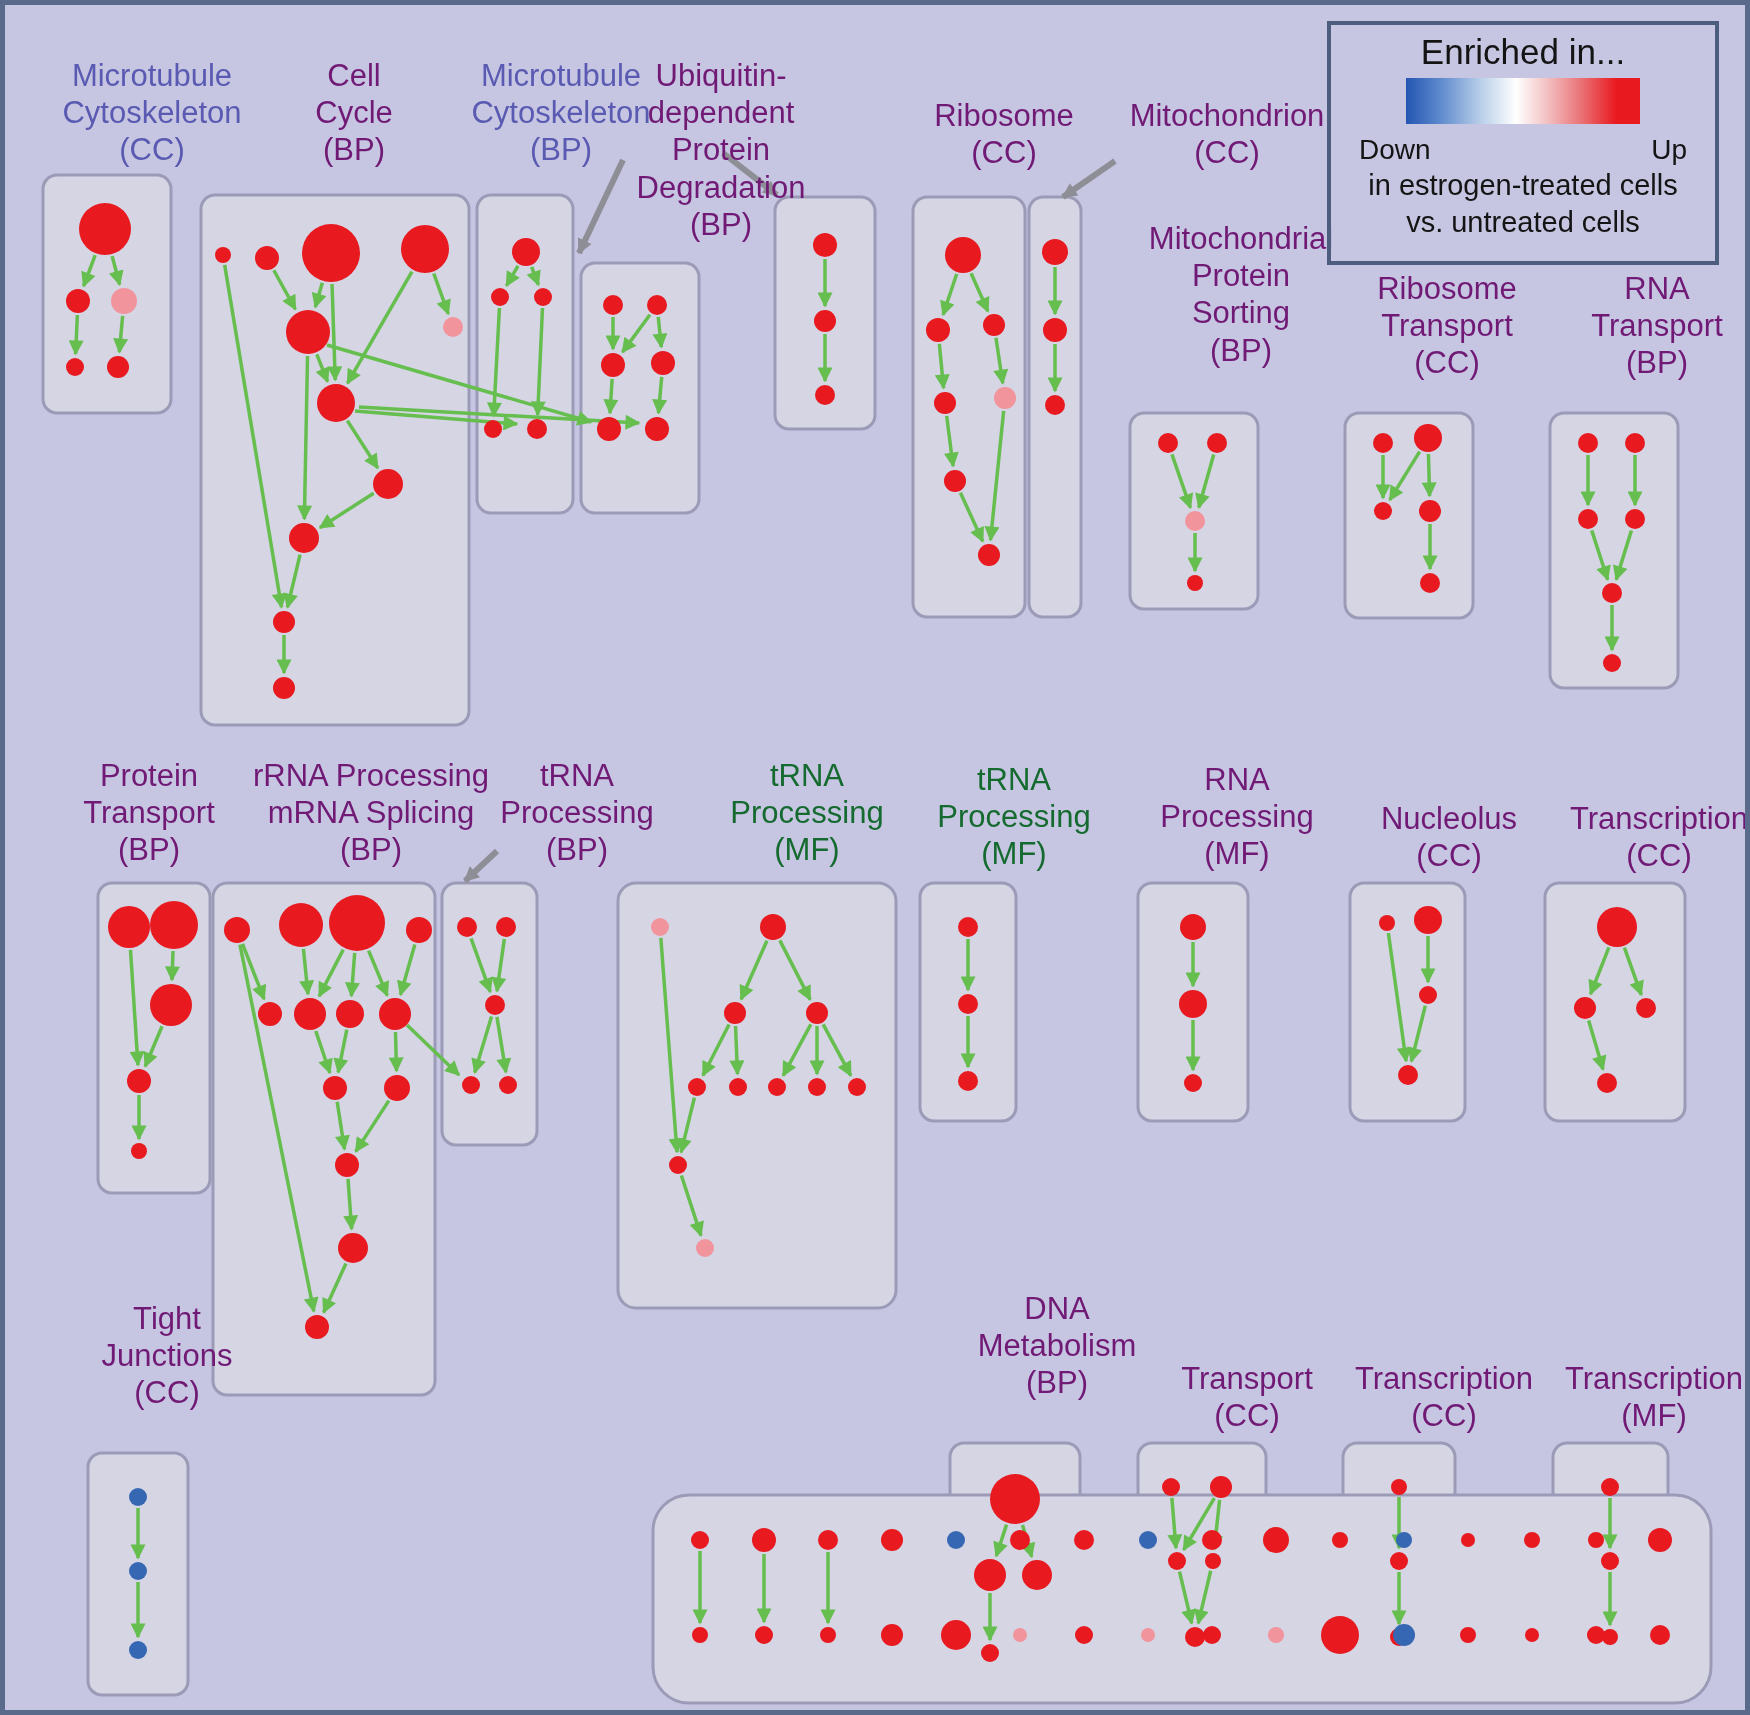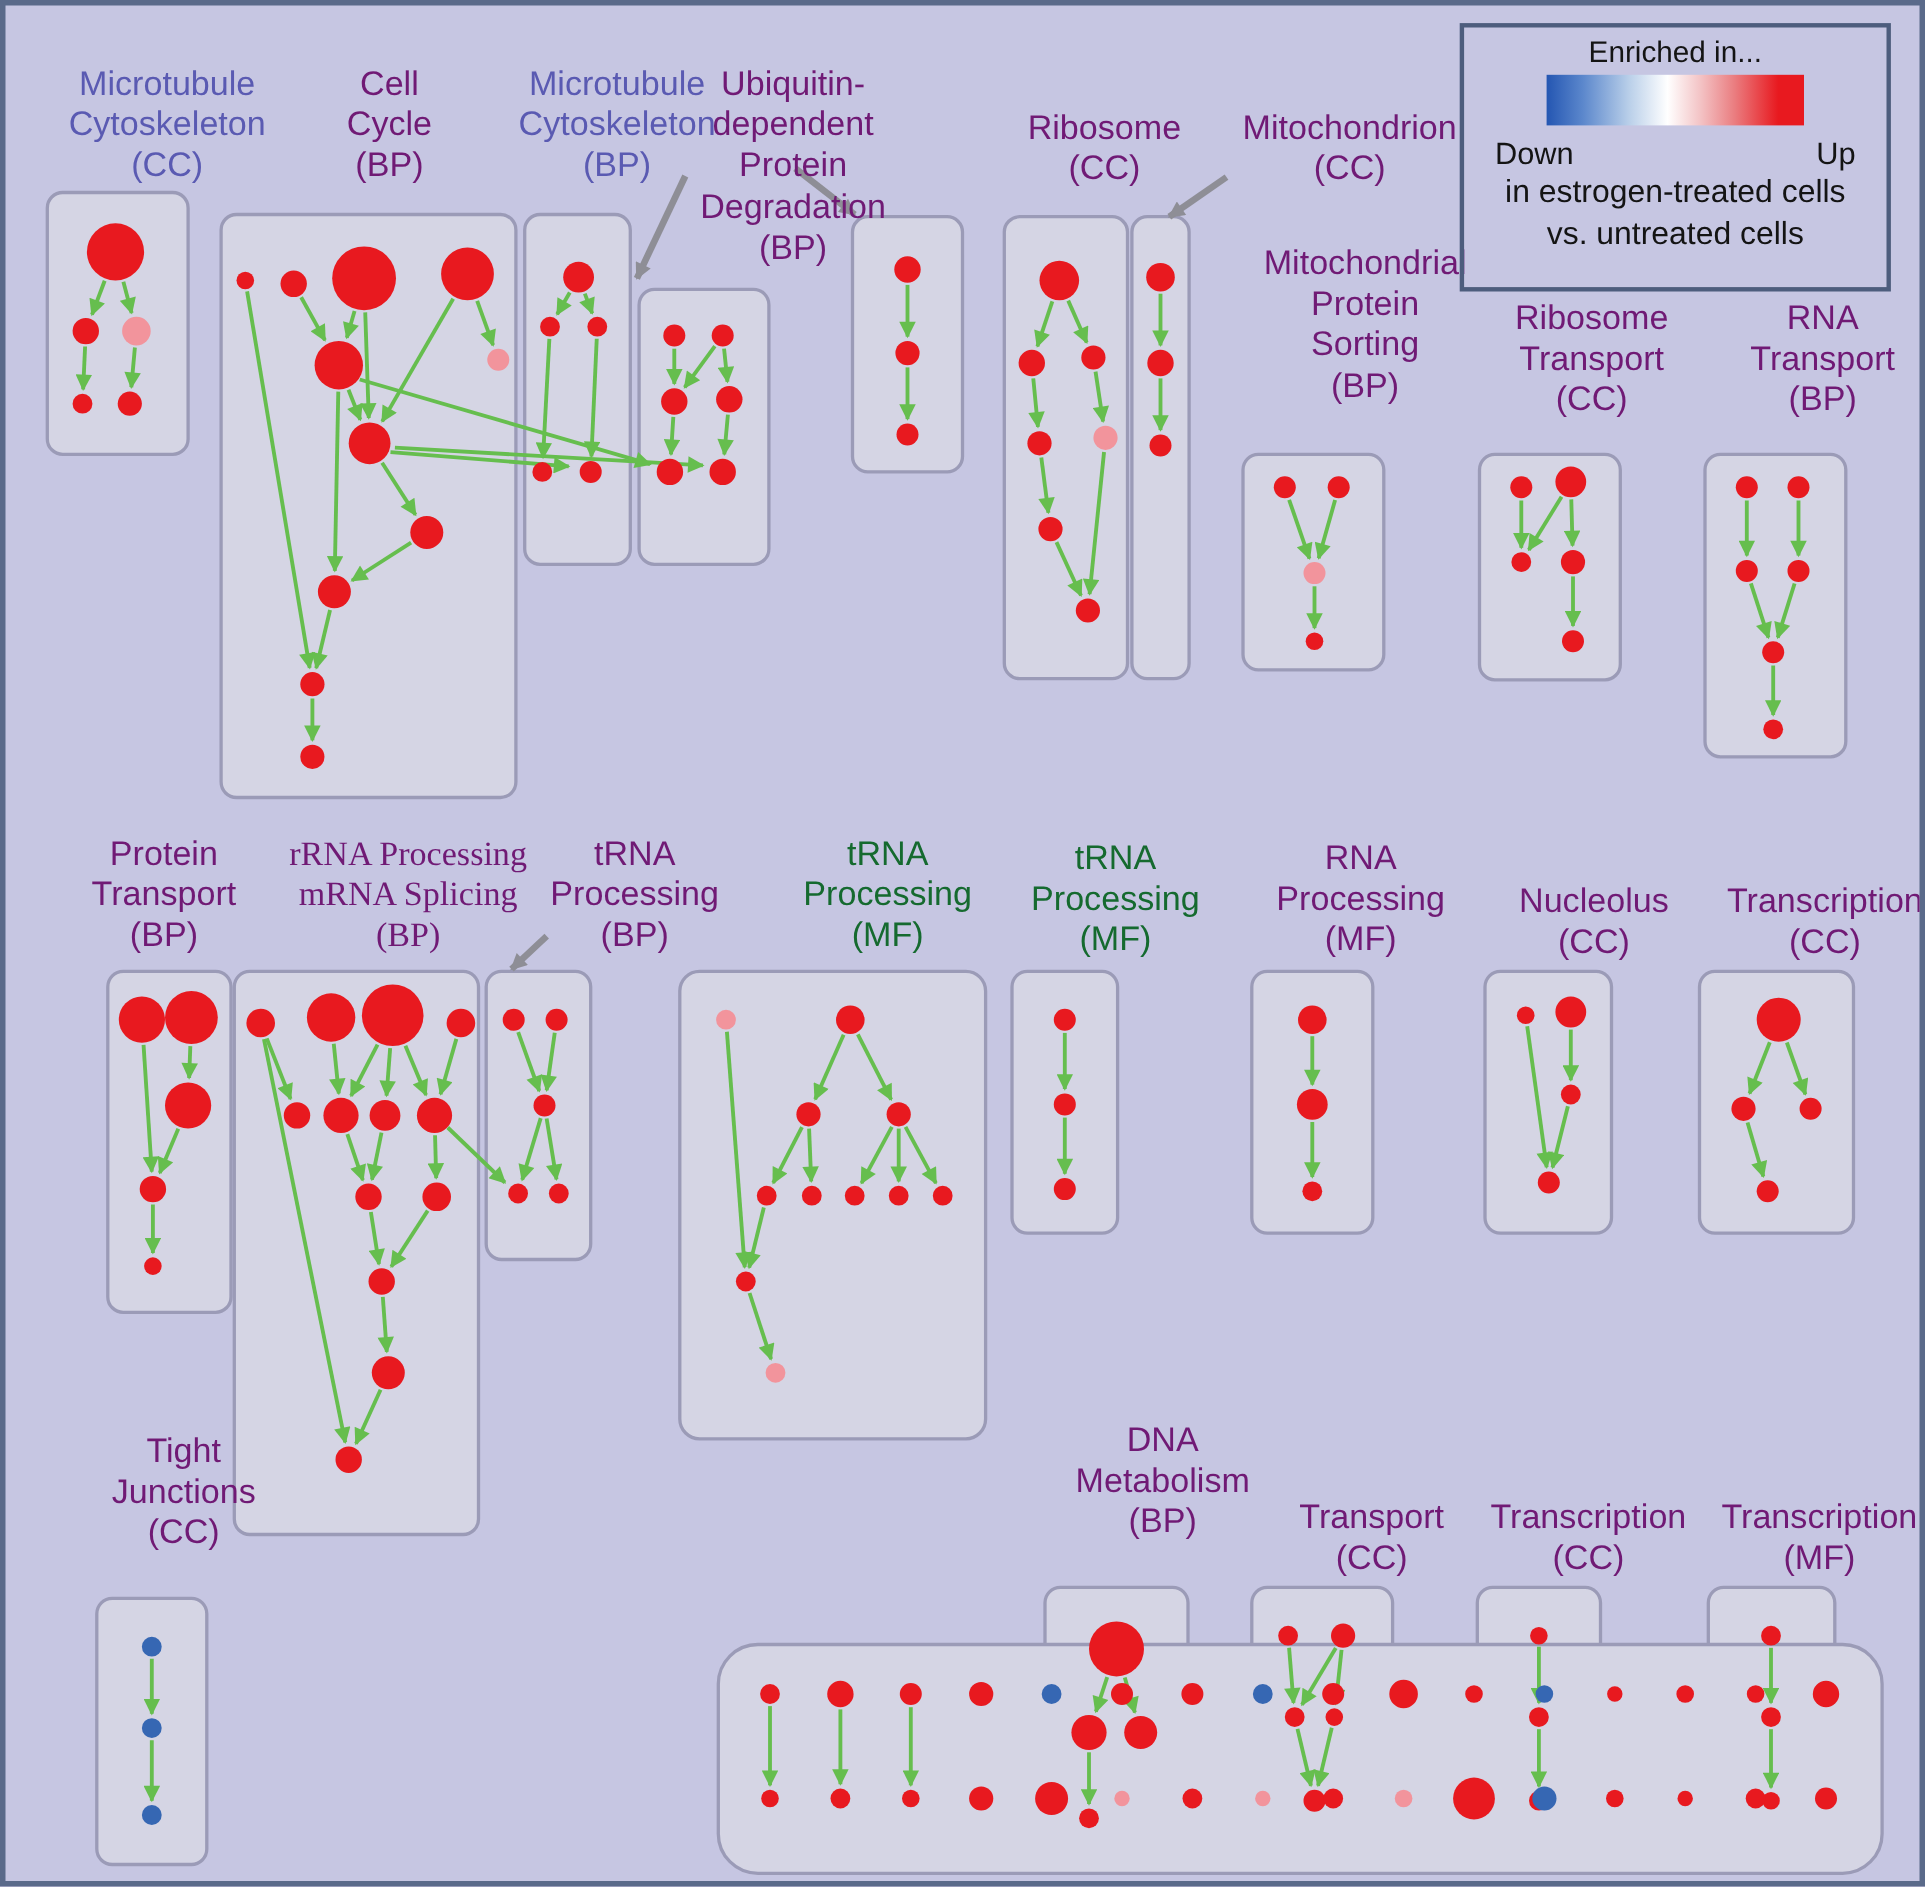--- a/index.html
+++ b/index.html
@@ -6,21 +6,21 @@
   html,body { font-family:"Liberation Sans", sans-serif; background:#9a9ab5; }
   #figure { position:relative; width:1750px; height:1715px; background:#c6c6e2;
             border:5px solid #5a6a8a; overflow:hidden; }
   #diagram-svg { position:absolute; left:0; top:0; z-index:1; }
   #labels { position:absolute; inset:0; z-index:2; pointer-events:none;margin-left:44px; }
   .group-label { position:absolute; transform:translateX(-50%); text-align:center;
                  font-size:31px; line-height:1.2; white-space:pre-line; color:#701a75; }
   .legend { position:absolute; left:1322px; top:16px; width:392px; height:244px;
             border:4px solid #4d5d7d; z-index:3; padding:6px 14px;
             display:flex; flex-direction:column; align-items:center; color:#141414; }
-  .legend-title { font-size:27px; line-height:1.2; }
+  .legend-title { font-size:35px; line-height:1.2; }
   .legend-gradient { width:234px; height:46px; margin-top:5px;
      background:linear-gradient(to right,#2456b2 0%,#5b87cc 14%,#b9cfe9 32%,#ffffff 47%,#f3c2c4 60%,#ea7d80 73%,#e8191f 90%); }
   .legend-row { width:100%; display:flex; justify-content:space-between;
                 padding:0 14px; font-size:28px; margin-top:10px; }
   .legend-sub { font-size:29px; line-height:1.22; margin-top:2px; }
   .misc-label { position:absolute; left:238px; top:1388px; font-size:33px;
                 line-height:1.28; white-space:pre-line; color:#141414; z-index:2; }
 </style>
 </head>
 <body>
@@ -355,21 +355,21 @@
 (BP)</div>
       <div class="group-label" style="left: 1398px; top: 265px;">Ribosome
 Transport
 (CC)</div>
       <div class="group-label" style="left: 1608px; top: 265px;">RNA
 Transport
 (BP)</div>
       <div class="group-label" style="left: 100px; top: 752px;">Protein
 Transport
 (BP)</div>
-      <div class="group-label" style="left: 322px; top: 752px; font-family: Liberation Serif, serif;">rRNA Processing
+      <div class="group-label" style="left: 322px; top: 752px;">rRNA Processing
 mRNA Splicing
 (BP)</div>
       <div class="group-label" style="left: 528px; top: 752px;">tRNA
 Processing
 (BP)</div>
       <div class="group-label" style="left: 758px; top: 752px; color: rgb(21, 106, 47);">tRNA
 Processing
 (MF)</div>
       <div class="group-label" style="left: 965px; top: 756px; color: rgb(21, 106, 47);">tRNA
 Processing

